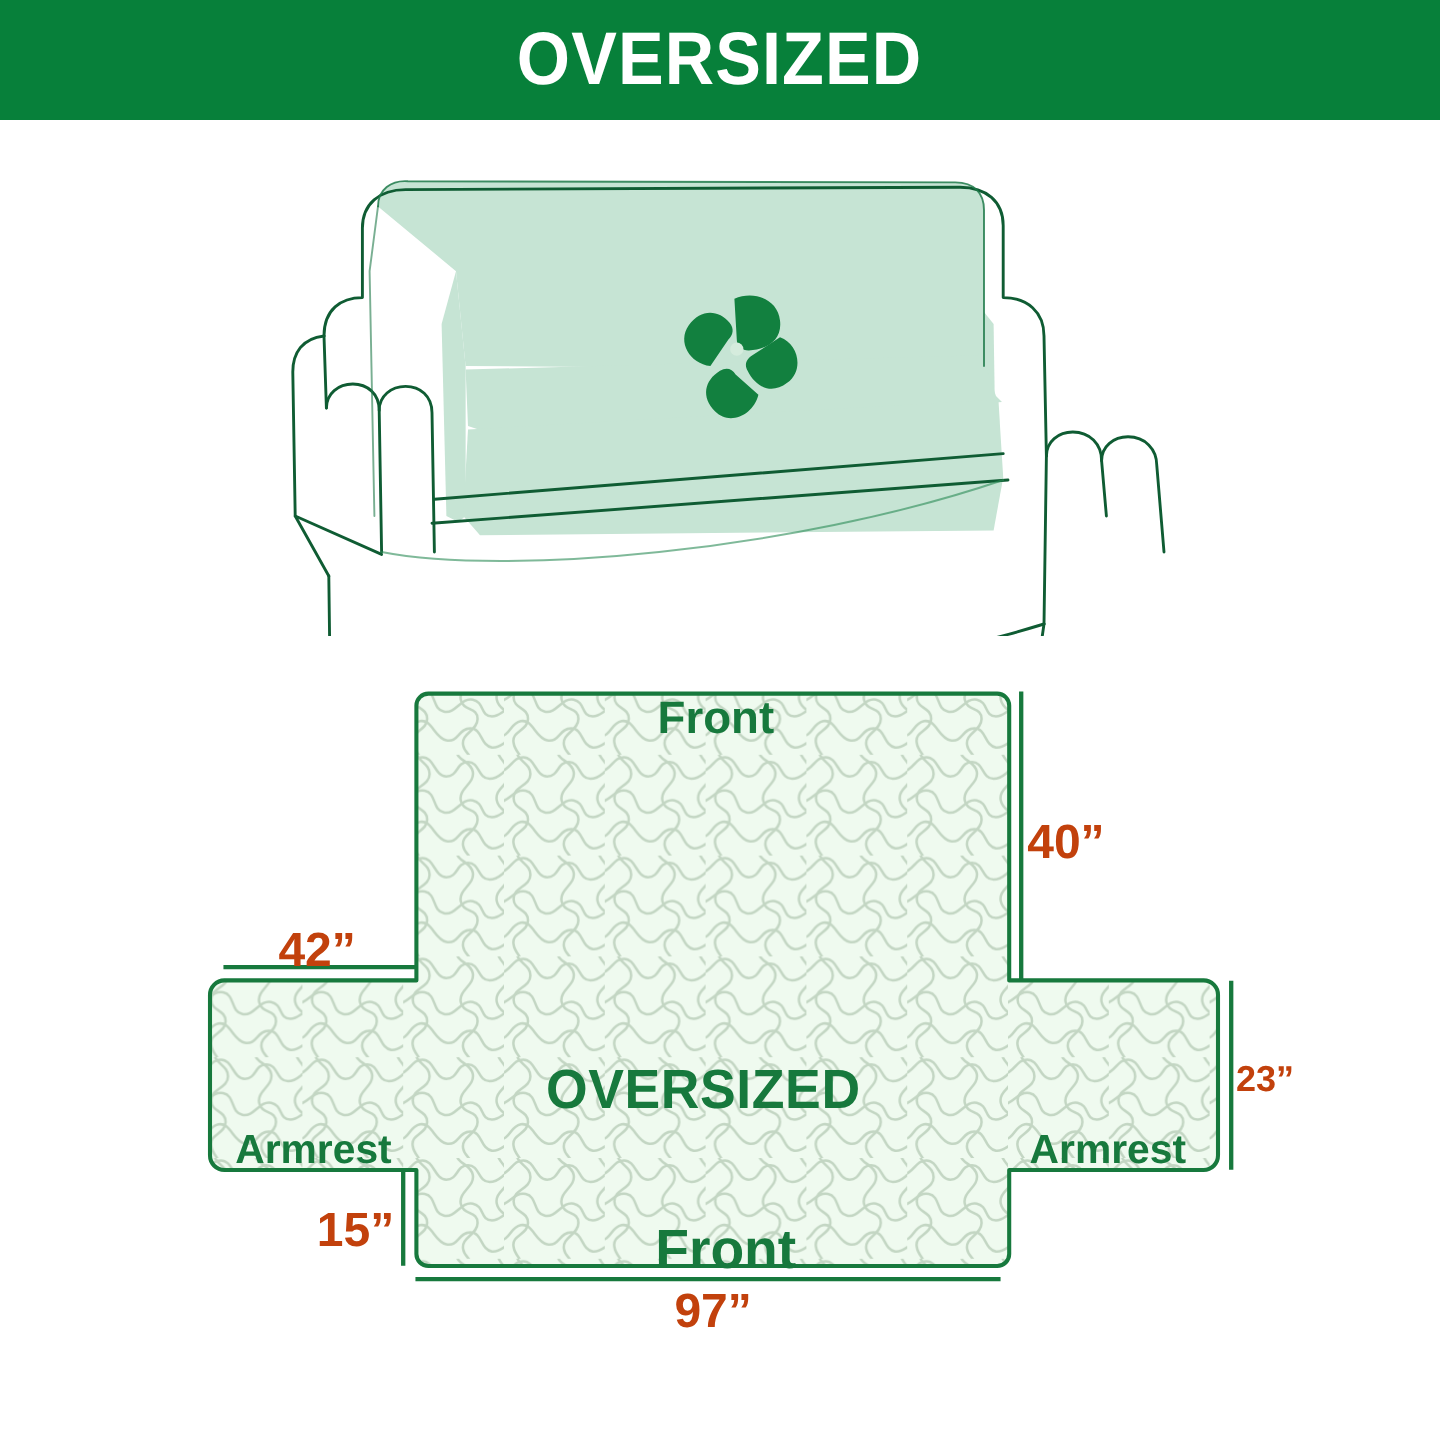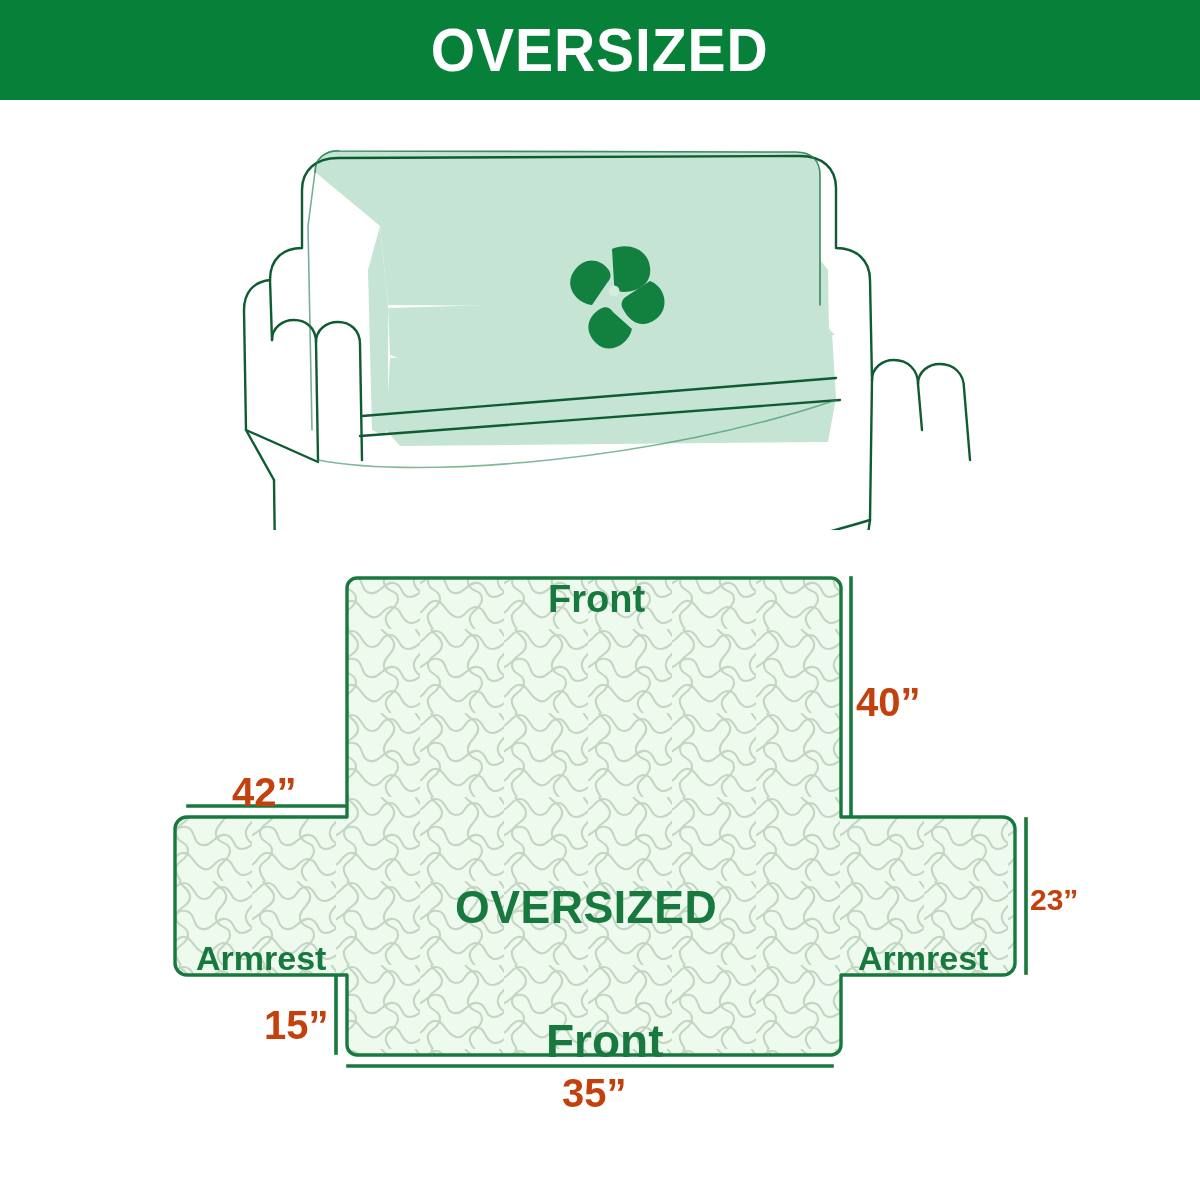--- a/index.html
+++ b/index.html
@@ -221,19 +221,19 @@
 
       <line x1="348" y1="521" x2="832" y2="521"></line>
     </g>
   </svg>
 </div>
 
 <div class="dim-label" id="label-40">40”</div>
 <div class="dim-label" id="label-23">23”</div>
 <div class="dim-label" id="label-24">42”</div>
 <div class="dim-label" id="label-13">15”</div>
-<div class="dim-label" id="label-78">35”</div>
+<div class="dim-label" id="label-78">97”</div>
 
 <div class="panel-label" id="label-back">Front</div>
 <div class="panel-label" id="label-front">Front</div>
 <div class="panel-label" id="label-armrest-l">Armrest</div>
 <div class="panel-label" id="label-armrest-r">Armrest</div>
 <div class="panel-label" id="label-oversized-diagram">OVERSIZED</div>
 
 </body></html>

